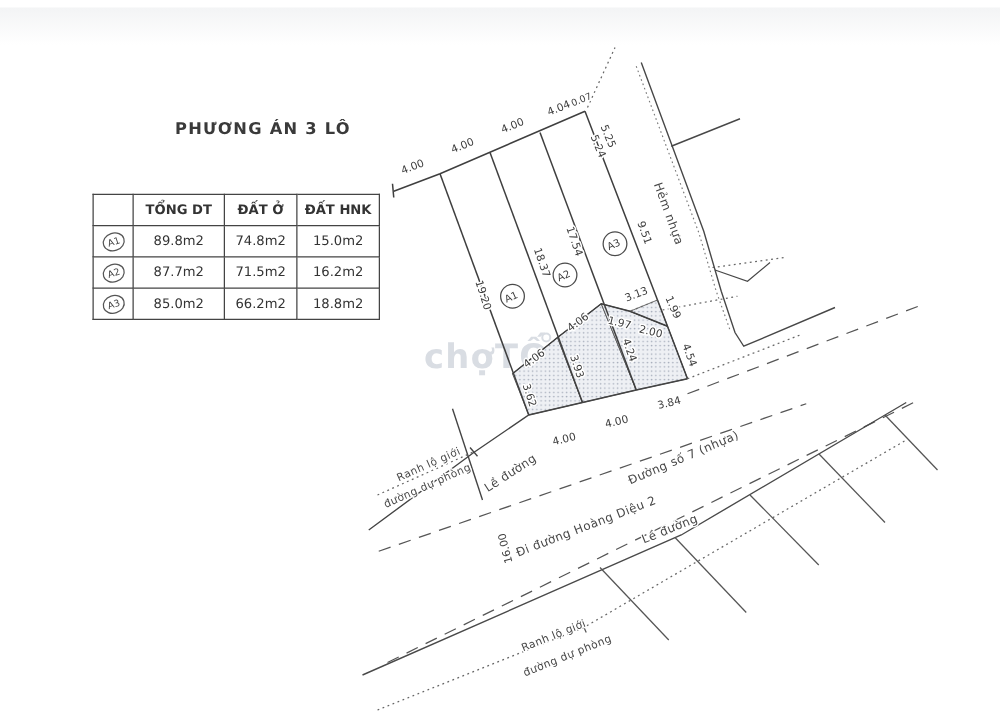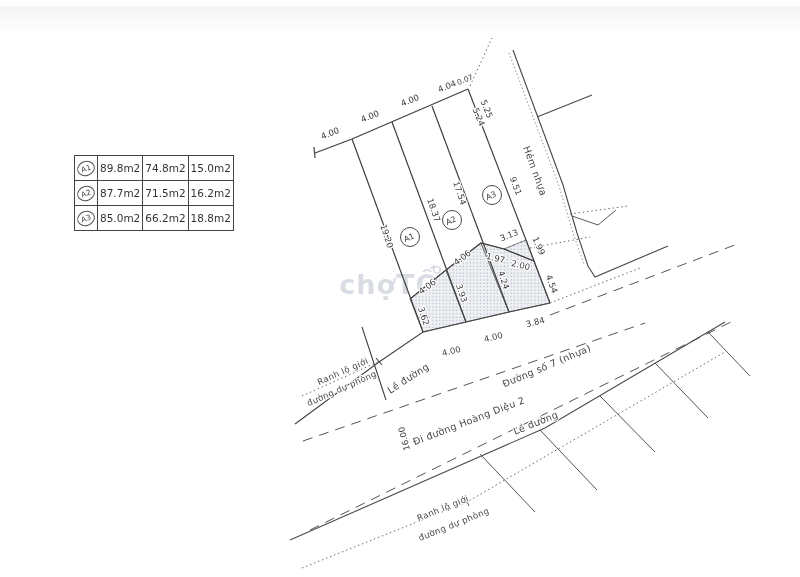--- a/index.html
+++ b/index.html
@@ -26,23 +26,30 @@
        paint-order:stroke;stroke:#ffffff;stroke-width:2.2px;stroke-linejoin:round;}
   .lotlbl{font-size:8px;fill:#3c3c3c;text-anchor:middle;}
   .wm{font-size:27px;font-weight:bold;fill:#cdd2da;letter-spacing:1px;text-anchor:middle;}
 </style>
 </head>
 <body>
 
 <div id="page">
   <div id="top-shade"></div>
 
+  <div id="plan-title">PHƯƠNG ÁN 3 LÔ</div>
 
   <table id="area-table">
     <tbody>
+        <tr>
+      <th class="c0"></th>
+      <th class="c1">TỔNG DT</th>
+      <th class="c2">ĐẤT Ở</th>
+      <th class="c3">ĐẤT HNK</th>
+    </tr>
     <tr>
       <td><span class="lot-circ">A1</span></td>
       <td>89.8m2</td>
       <td>74.8m2</td>
       <td>15.0m2</td>
     </tr>
     <tr>
       <td><span class="lot-circ">A2</span></td>
       <td>87.7m2</td>
       <td>71.5m2</td>

